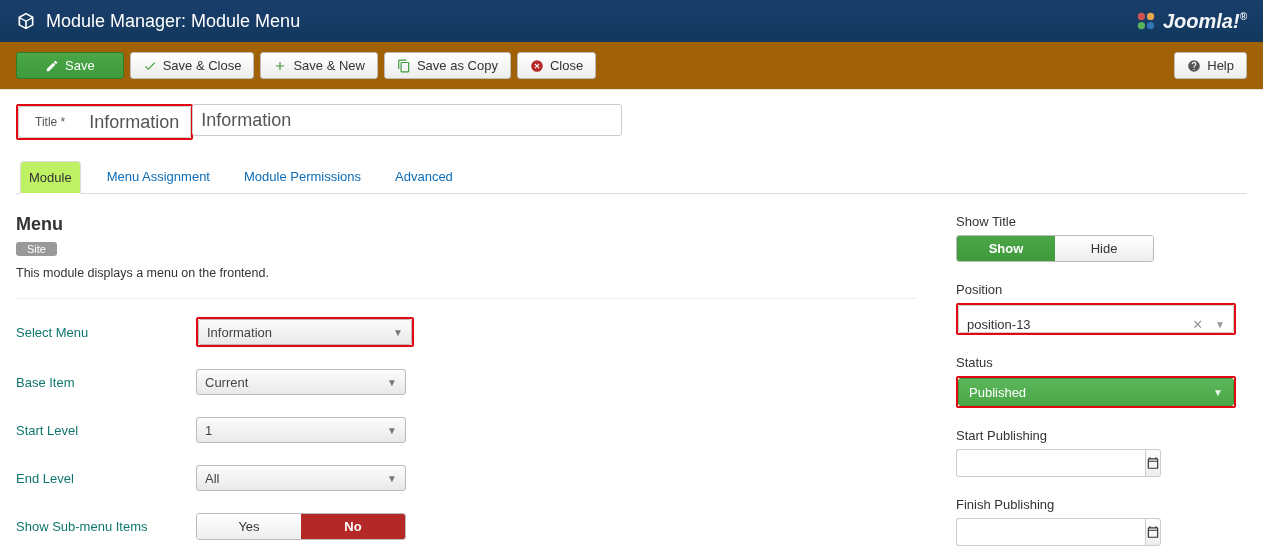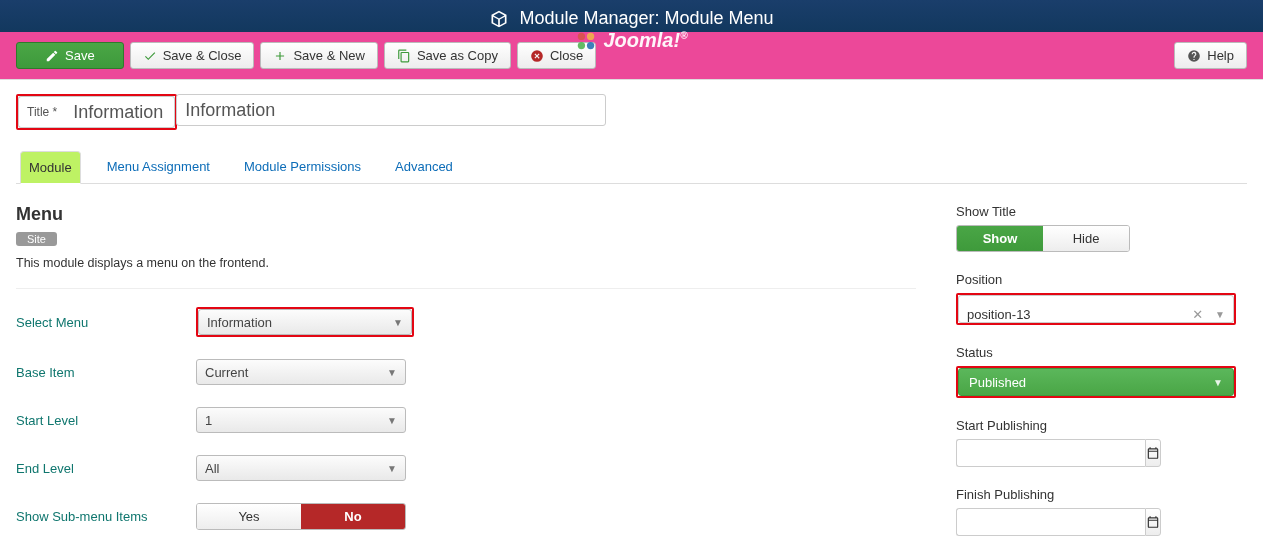--- a/index.html
+++ b/index.html
@@ -4,29 +4,28 @@
 <style>
   * { box-sizing: border-box; margin: 0; padding: 0; }
   body { font-family: Arial, Helvetica, sans-serif; font-size: 13px; color: #333; background: #fff; }
   .header-bar {
     background: linear-gradient(to bottom, #1a3e6b, #12385e);
     color: #fff;
     display: flex;
     align-items: center;
     justify-content: space-between;
     padding: 8px 16px;
-    height: 32px;
-    flex-direction: column;
+    height: 42px;
   }
   .header-left { display: flex; align-items: center; gap: 10px; font-size: 18px; font-weight: normal; }
   .header-left .cube-svg { fill: #fff; }
   .joomla-logo { display: flex; align-items: center; gap: 6px; font-size: 20px; font-style: italic; font-weight: bold; opacity: .95; }
   .joomla-logo .reg { font-size: 10px; vertical-align: super; }
   .toolbar {
-    background: #ec4899;
+    background: #a16207;
     border-bottom: 1px solid #ddd;
     padding: 10px 16px;
     display: flex;
     align-items: flex-start;
     gap: 6px;
   }
   .toolbar .spacer { flex: 1; }
   .btn {
     display: inline-flex; align-items: center; gap: 6px;
     border: 1px solid #bbb; border-radius: 3px;
@@ -36,21 +35,21 @@
   .btn.green {
     background: linear-gradient(#4aa646, #3e9a3b);
     border-color: #2f7a2c; color: #fff; padding: 5px 28px;
   }
   .btn .ico { display:inline-flex; width:14px; height:14px; }
   .content { padding: 10px 16px 30px; }
   .title-row { display: flex; align-items: stretch; margin-top: 4px; margin-bottom: 20px; }
   .red-frame { border: 2px solid #e30613; border-radius: 2px; }
   .title-label-box {
     border: 1px solid #ccc; border-right: none; border-radius: 3px 0 0 3px;
-    padding: 6px 8px; font-size: 12px; color:#555; background:#fff; display:flex; align-items:center;
+    padding: 6px 16px; font-size: 12px; color:#555; background:#fff; display:flex; align-items:center;
   }
   .title-input-big {
     border: 1px solid #ccc; border-left: none; border-radius: 0 3px 3px 0;
     padding: 4px 8px; font-size: 18px; width: 490px; height: 32px; color:#555; outline:none;
   }
   .tabs { border-bottom: 1px solid #ddd; display:flex; gap: 18px; padding: 0 4px; }
   .tab { padding: 8px 8px; cursor:pointer; color:#0d6db8; font-size:13px; position:relative; top:1px; }
   .tab.active {
     color:#333; border:1px solid #ddd; border-bottom: 1px solid #fff;
     border-radius: 4px 4px 0 0; background:#bef264;
@@ -73,21 +72,21 @@
     background: linear-gradient(#fcfcfc,#e9e9e9);
     border:1px solid #bbb; border-radius:3px; cursor:pointer;
   }
   .select .caret { color:#777; font-size:10px; }
   .seg { display:flex; width:210px; border-radius:3px; overflow:hidden; border:1px solid #bbb; }
   .seg .opt { flex:1; text-align:center; padding:5px 0; font-size:13px; cursor:pointer; background:linear-gradient(#fff,#ededed); }
   .seg .opt.active-red { background:#b52828; color:#fff; font-weight:bold; }
   .seg .opt.active-green { background:linear-gradient(#4aa646,#3e9a3b); color:#fff; font-weight:bold; }
   .right-label { font-size:13px; color:#333; display:block; margin-bottom:6px; }
   .right-block { margin-bottom: 20px; }
-  .seg-wide { width: 174px; }
+  .seg-wide { width: 198px; }
   .pos-select {
     display:flex; align-items:flex-end; justify-content:space-between;
     border:1px solid #ccc; border-radius:3px; height:28px; padding: 0 8px; font-size:13px;
     background:#fff; cursor:pointer; width: 100%;
   }
   .pos-select .x { color:#999; margin-right:6px; cursor:pointer; }
   .status-select {
     display:flex; align-items:center; justify-content:space-between;
     height:28px; padding:0 10px; font-size:13px; color:#fff;
     background: linear-gradient(#5bb75b,#4aa646); border:1px solid #3e9a3b;

